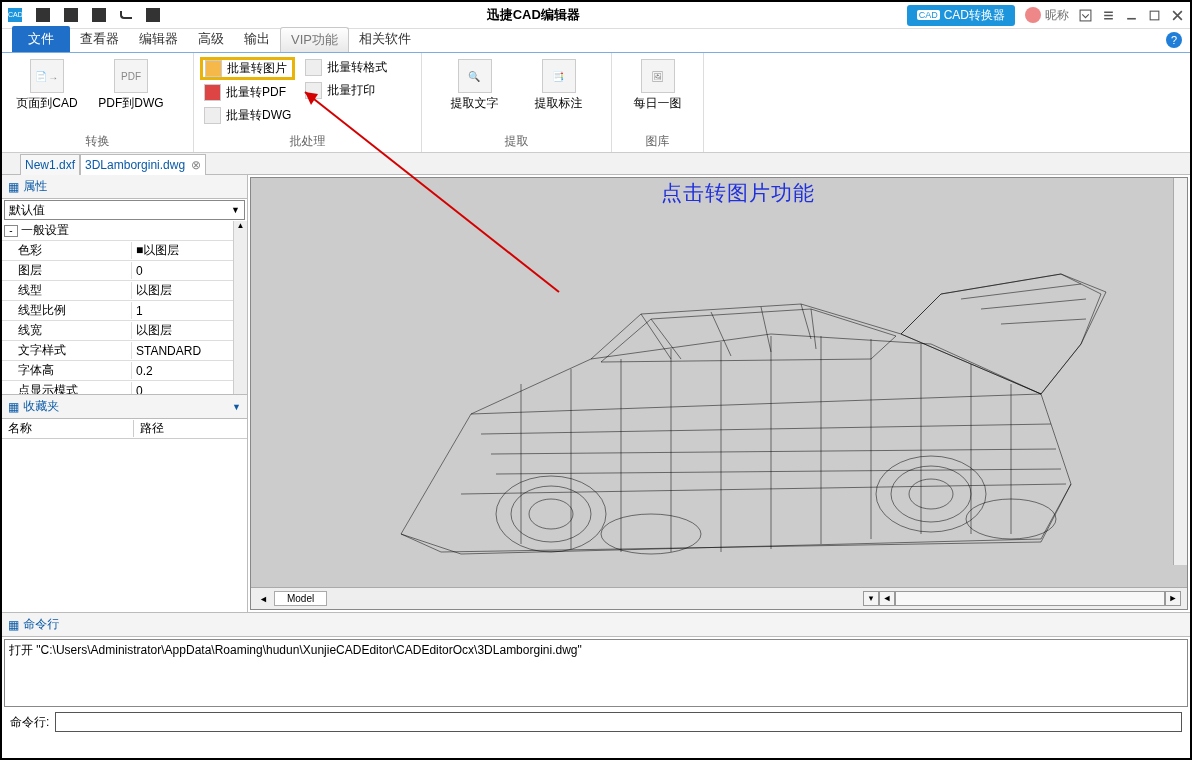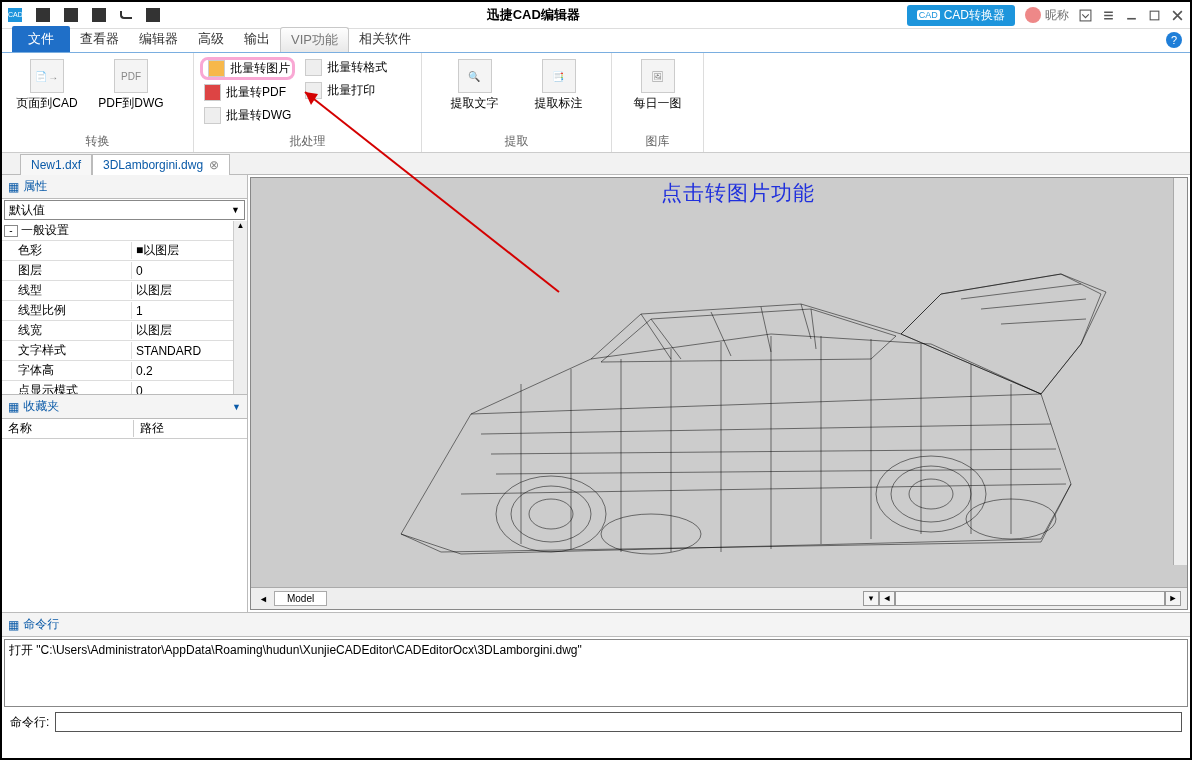--- a/index.html
+++ b/index.html
@@ -19,23 +19,23 @@
 .help-round{position:absolute;right:8px;top:3px;width:16px;height:16px;border-radius:50%;background:#1f7ed8;color:#fff;text-align:center;line-height:16px;font-size:11px;}
 .ribbon{height:100px;background:#fff;display:flex;border-bottom:1px solid #ccc;}
 .rgrp{border-right:1px solid #ddd;display:flex;flex-direction:column;padding:2px 6px 0 6px;}
 .rgrp-body{flex:1;display:flex;align-items:flex-start;gap:6px;padding-top:2px;}
 .rgrp-label{text-align:center;color:#666;font-size:12px;padding-bottom:2px;}
 .bigbtn{display:flex;flex-direction:column;align-items:center;gap:2px;padding:2px 6px;width:78px;}
 .bigbtn .ic{width:34px;height:34px;background:#f4f4f4;border:1px solid #ccc;display:flex;align-items:center;justify-content:center;font-size:10px;color:#888;}
 .smallcol{display:flex;flex-direction:column;gap:2px;}
 .smallbtn{display:flex;align-items:center;gap:5px;padding:2px 4px;white-space:nowrap;}
 .smallbtn .ic{width:17px;height:17px;background:#eee;border:1px solid #ccc;}
-.red-hl{border:3px solid #f9a8d4;border-radius:8px;padding:0 2px;justify-content:flex-end;}
+.red-hl{border:3px solid #eab308;border-radius:0;padding:0 2px;}
 .doc-tabs{height:22px;background:#f2f2f2;display:flex;align-items:flex-end;padding-left:18px;border-bottom:1px solid #bbb;gap:0;}
-.dtab{padding:3px 10px;background:#f7f7f7;border:1px solid #bbb;border-bottom:none;font-size:12px;color:#0a5aa8;position:relative;top:1px;}
+.dtab{padding:3px 4px;background:#f7f7f7;border:1px solid #bbb;border-bottom:none;font-size:12px;color:#0a5aa8;position:relative;top:1px;}
 .dtab.active{background:#fff;}
 .dtab .x{margin-left:6px;color:#888;}
 .workspace{display:flex;height:437px;}
 .left-panel{width:246px;border-right:1px solid #bbb;display:flex;flex-direction:column;}
 .panel-hdr{background:#f4f4f4;border-bottom:1px solid #bbb;padding:3px 6px;display:flex;align-items:center;gap:4px;color:#0a5aa8;}
 .combo{height:20px;border:1px solid #888;display:flex;align-items:center;padding:0 4px;justify-content:space-between;margin:1px 2px;}
 .combo .arrow{font-size:9px;}
 .proptable{flex:0 0 auto;overflow:auto;}
 .prow{display:flex;border-bottom:1px solid #ddd;height:20px;align-items:center;}
 .prow .k{width:130px;padding-left:16px;border-right:1px solid #ddd;}

